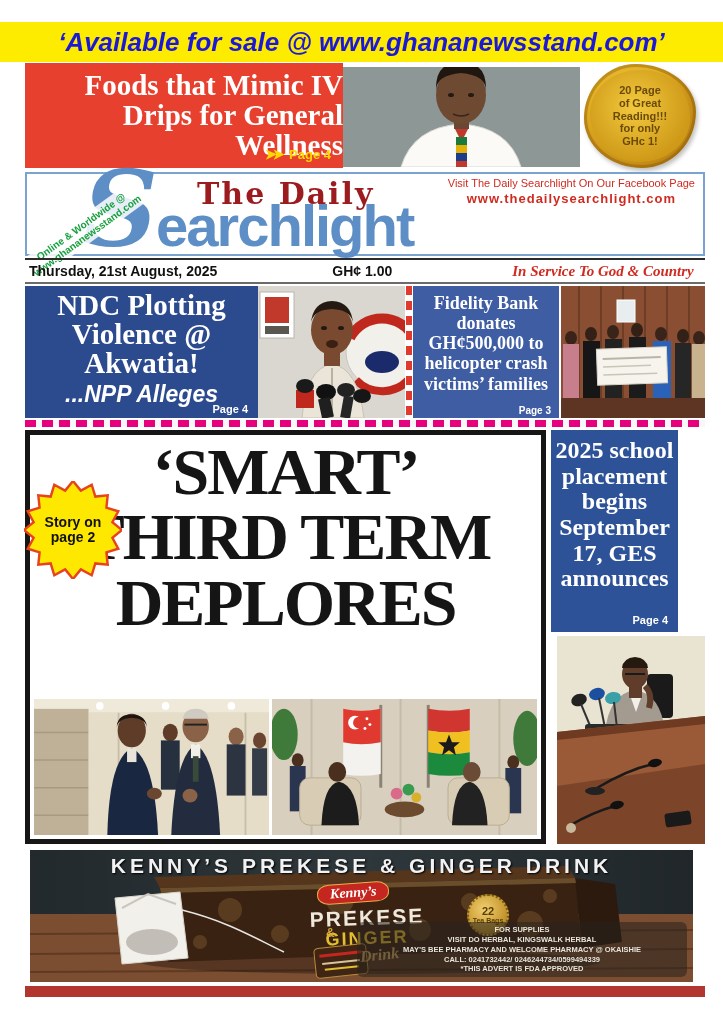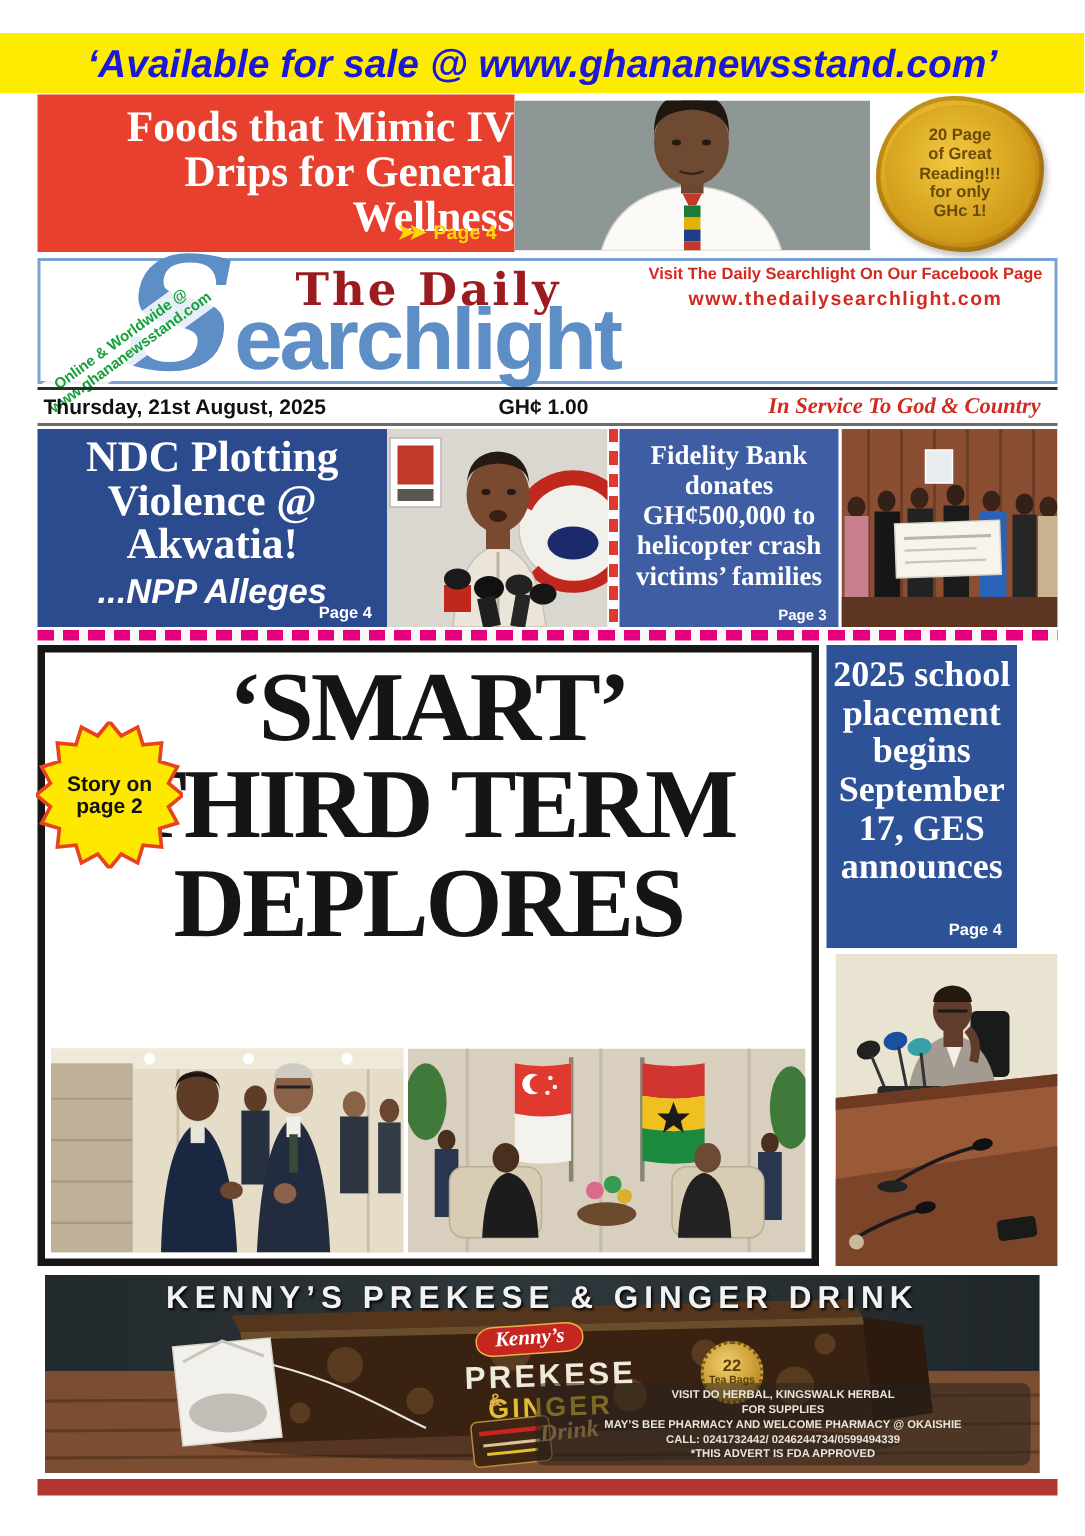--- a/index.html
+++ b/index.html
@@ -31,21 +31,21 @@
     color:#6b4a08; font-weight:bold; font-size:11px; line-height:1.15; text-align:center; }
 
   
   .masthead { position:absolute; left:25px; top:172px; width:680px; height:84px; background:#fff; border:2px solid #7aa3cf; }
   .searchlight { position:absolute; left:56px; top:6px; display:block; color:#5d8ec6; font-weight:bold;
     font-size:58px; letter-spacing:-2px; line-height:74px; white-space:nowrap; }
   .searchlight::first-letter { font-size:104px; font-family:"DejaVu Serif", serif; font-style:italic; line-height:60px; }
   .the-daily { position:absolute; left:170px; top:2px; color:#9c1b1f; font-family:"DejaVu Serif", serif;
     font-weight:bold; font-size:30px; letter-spacing:2px; }
   .fb-lines { position:absolute; right:8px; top:3px; text-align:center; color:#d02b20; line-height:1.25; }
-  .fb-line1 { font-size:11px; font-weight:bold; }
+  .fb-line1 { font-size:11px; font-weight:normal; }
   .fb-line2 { font-size:13px; font-weight:bold; letter-spacing:1px; }
   .ribbon { position:absolute; left:-14px; top:44px; transform:rotate(-36deg); color:#16a03c; font-weight:bold;
     font-size:10px; line-height:1.1; text-align:center; background:rgba(255,255,255,.85); padding:2px 6px; }
 
   
   .dateline { position:absolute; left:25px; top:258px; width:680px; height:26px;
     border-top:2px solid #2b2b2b; border-bottom:2px solid #6b6b6b; display:flex; align-items:center; }
   .dl-date { font-weight:bold; font-size:14px; color:#111; margin-left:4px; }
   .dl-price { font-weight:bold; font-size:14px; color:#111; margin-left:115px; }
   .dl-motto { color:#d02b20; font-family:"Liberation Serif", serif; font-style:italic; font-weight:bold;
@@ -461,22 +461,22 @@
     <div class="ad-brand">Kenny’s</div>
     <div class="ad-prekese">PREKESE</div>
     <div class="ad-amp">&amp;</div>
     <div class="ad-ginger">GINGER</div>
     <div class="ad-drink">Drink</div>
     <div class="ad-badge">
       <span class="b1">22</span>
       <span class="b2">Tea Bags</span>
     </div>
     <div class="ad-supplies">
+      <div>FOR SUPPLIES</div>
       <div>VISIT DO HERBAL, KINGSWALK HERBAL</div>
-      <div>FOR SUPPLIES</div>
       <div>MAY’S BEE PHARMACY AND WELCOME PHARMACY @ OKAISHIE</div>
       <div>CALL: 0241732442/ 0246244734/0599494339</div>
       <div>*THIS ADVERT IS FDA APPROVED</div>
     </div>
   </div>
 
   <div class="red-bar"></div>
 </div>
 
 </body></html>

